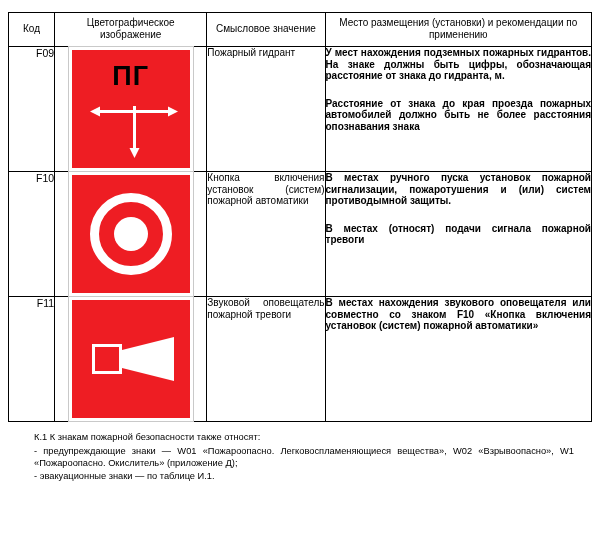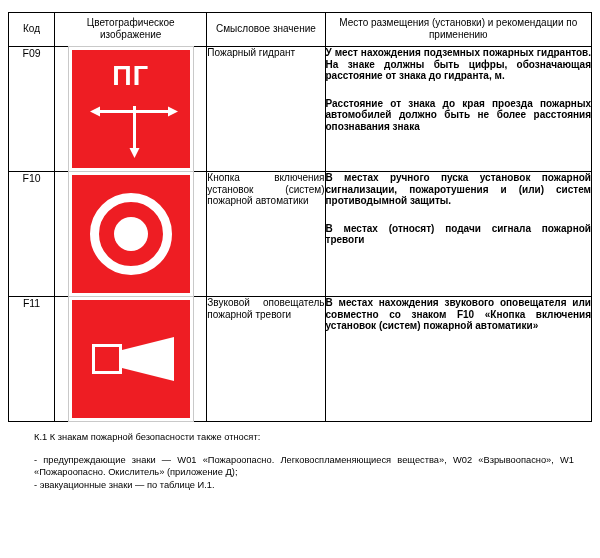--- a/index.html
+++ b/index.html
@@ -39,21 +39,21 @@
     line-height: 12px;
     padding: 4px 3px 5px 3px;
     vertical-align: middle;
   }
   .col-code { width: 46px; }
   .col-img  { width: 152px; }
   .col-mean { width: 118px; }
   .col-place{ width: 266px; }
 
   td.code-cell {
-    text-align: center;
+    text-align: right;
     font-size: 10.5px;
     padding-top: 11px;
   }
   td.img-cell {
     text-align: center;
     padding: 8px 0 8px 0;
   }
   td.text-cell {
     font-size: 10px;
     line-height: 11.6px;
@@ -76,21 +76,21 @@
     box-sizing: border-box;
   }
 
   
   .pg-text {
     position: absolute;
     top: 12px;
     left: 0;
     right: 0;
     text-align: center;
-    color: #ffffff;
+    color: #000000;
     font-weight: bold;
     font-size: 27px;
     letter-spacing: 1px;
     line-height: 28px;
     font-family: "Liberation Sans", sans-serif;
   }
   .h-arrow {
     position: absolute;
     top: 56px;
     left: 18px;
@@ -137,21 +137,21 @@
 
   
   .notes {
     margin-top: 9px;
     padding: 0 18px 0 26px;
     font-size: 9.3px;
     line-height: 12.6px;
     text-align: justify;
   }
   .notes p { margin: 0; }
-  .notes .first { margin-bottom: 10px; }
+  .notes .first { margin-bottom: 1px; }
 </style>
 </head>
 <body>
 
 <div class="page">
 
   <table class="signs">
     <colgroup>
       <col class="col-code">
       <col class="col-img">

